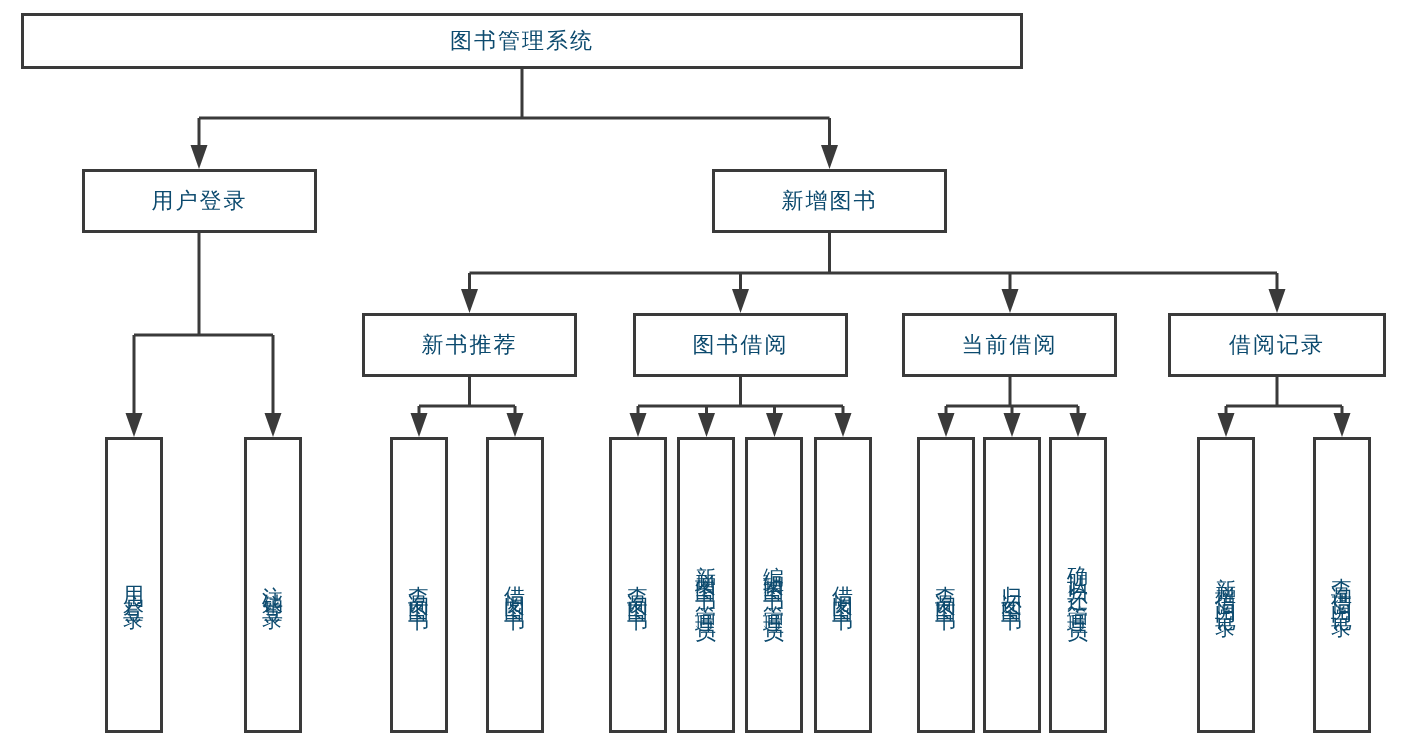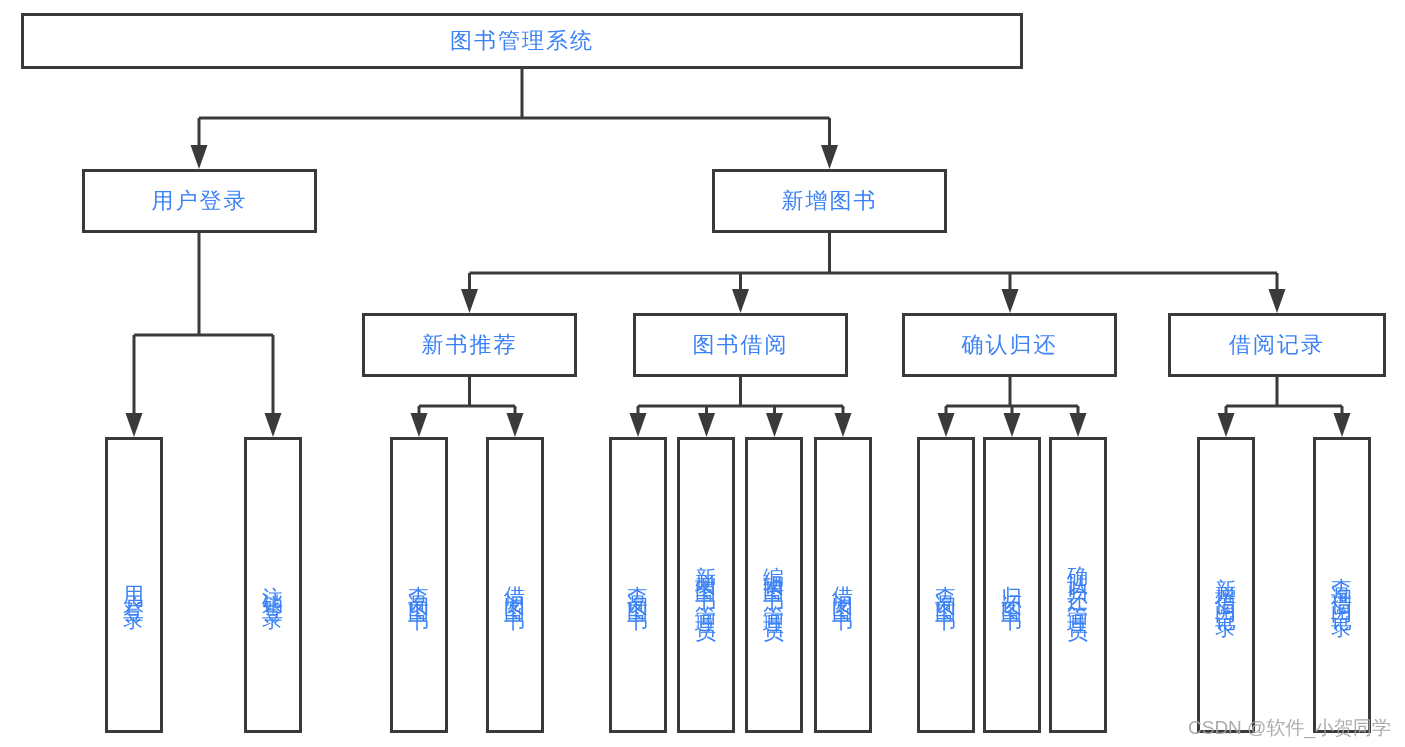--- a/index.html
+++ b/index.html
@@ -18,21 +18,21 @@
   .connectors {
     position: absolute;
     left: 0;
     top: 0;
   }
   .box {
     position: absolute;
     box-sizing: border-box;
     background: #ffffff;
     border: 3px solid #3a3a3a;
-    color: #3b82f6;
+    color: #0c4a6e;
     display: flex;
     align-items: center;
     justify-content: center;
   }
   .hlabel {
     font-size: 22px;
     letter-spacing: 2px;
     white-space: nowrap;
   }
   .root {
@@ -135,21 +135,21 @@
     <span class="hlabel">新增图书</span>
   </div>
 
   <div class="box l3" style="left:362px;">
     <span class="hlabel">新书推荐</span>
   </div>
   <div class="box l3" style="left:633px;">
     <span class="hlabel">图书借阅</span>
   </div>
   <div class="box l3" style="left:902px;">
-    <span class="hlabel">确认归还</span>
+    <span class="hlabel">当前借阅</span>
   </div>
   <div class="box l3" style="left:1168px;width:218px;">
     <span class="hlabel">借阅记录</span>
   </div>
 
   <div class="box leaf" style="left:105px;">
     <span class="vtext">用户登录</span>
   </div>
   <div class="box leaf" style="left:244px;">
     <span class="vtext">注销登录</span>
@@ -185,15 +185,14 @@
     <span class="vtext">确认归还（管理员）</span>
   </div>
 
   <div class="box leaf" style="left:1197px;">
     <span class="vtext">新增借阅记录</span>
   </div>
   <div class="box leaf" style="left:1313px;">
     <span class="vtext">查询借阅记录</span>
   </div>
 
-  <div class="watermark">CSDN @软件_小贺同学</div>
 
 </div>
 
 </body></html>

